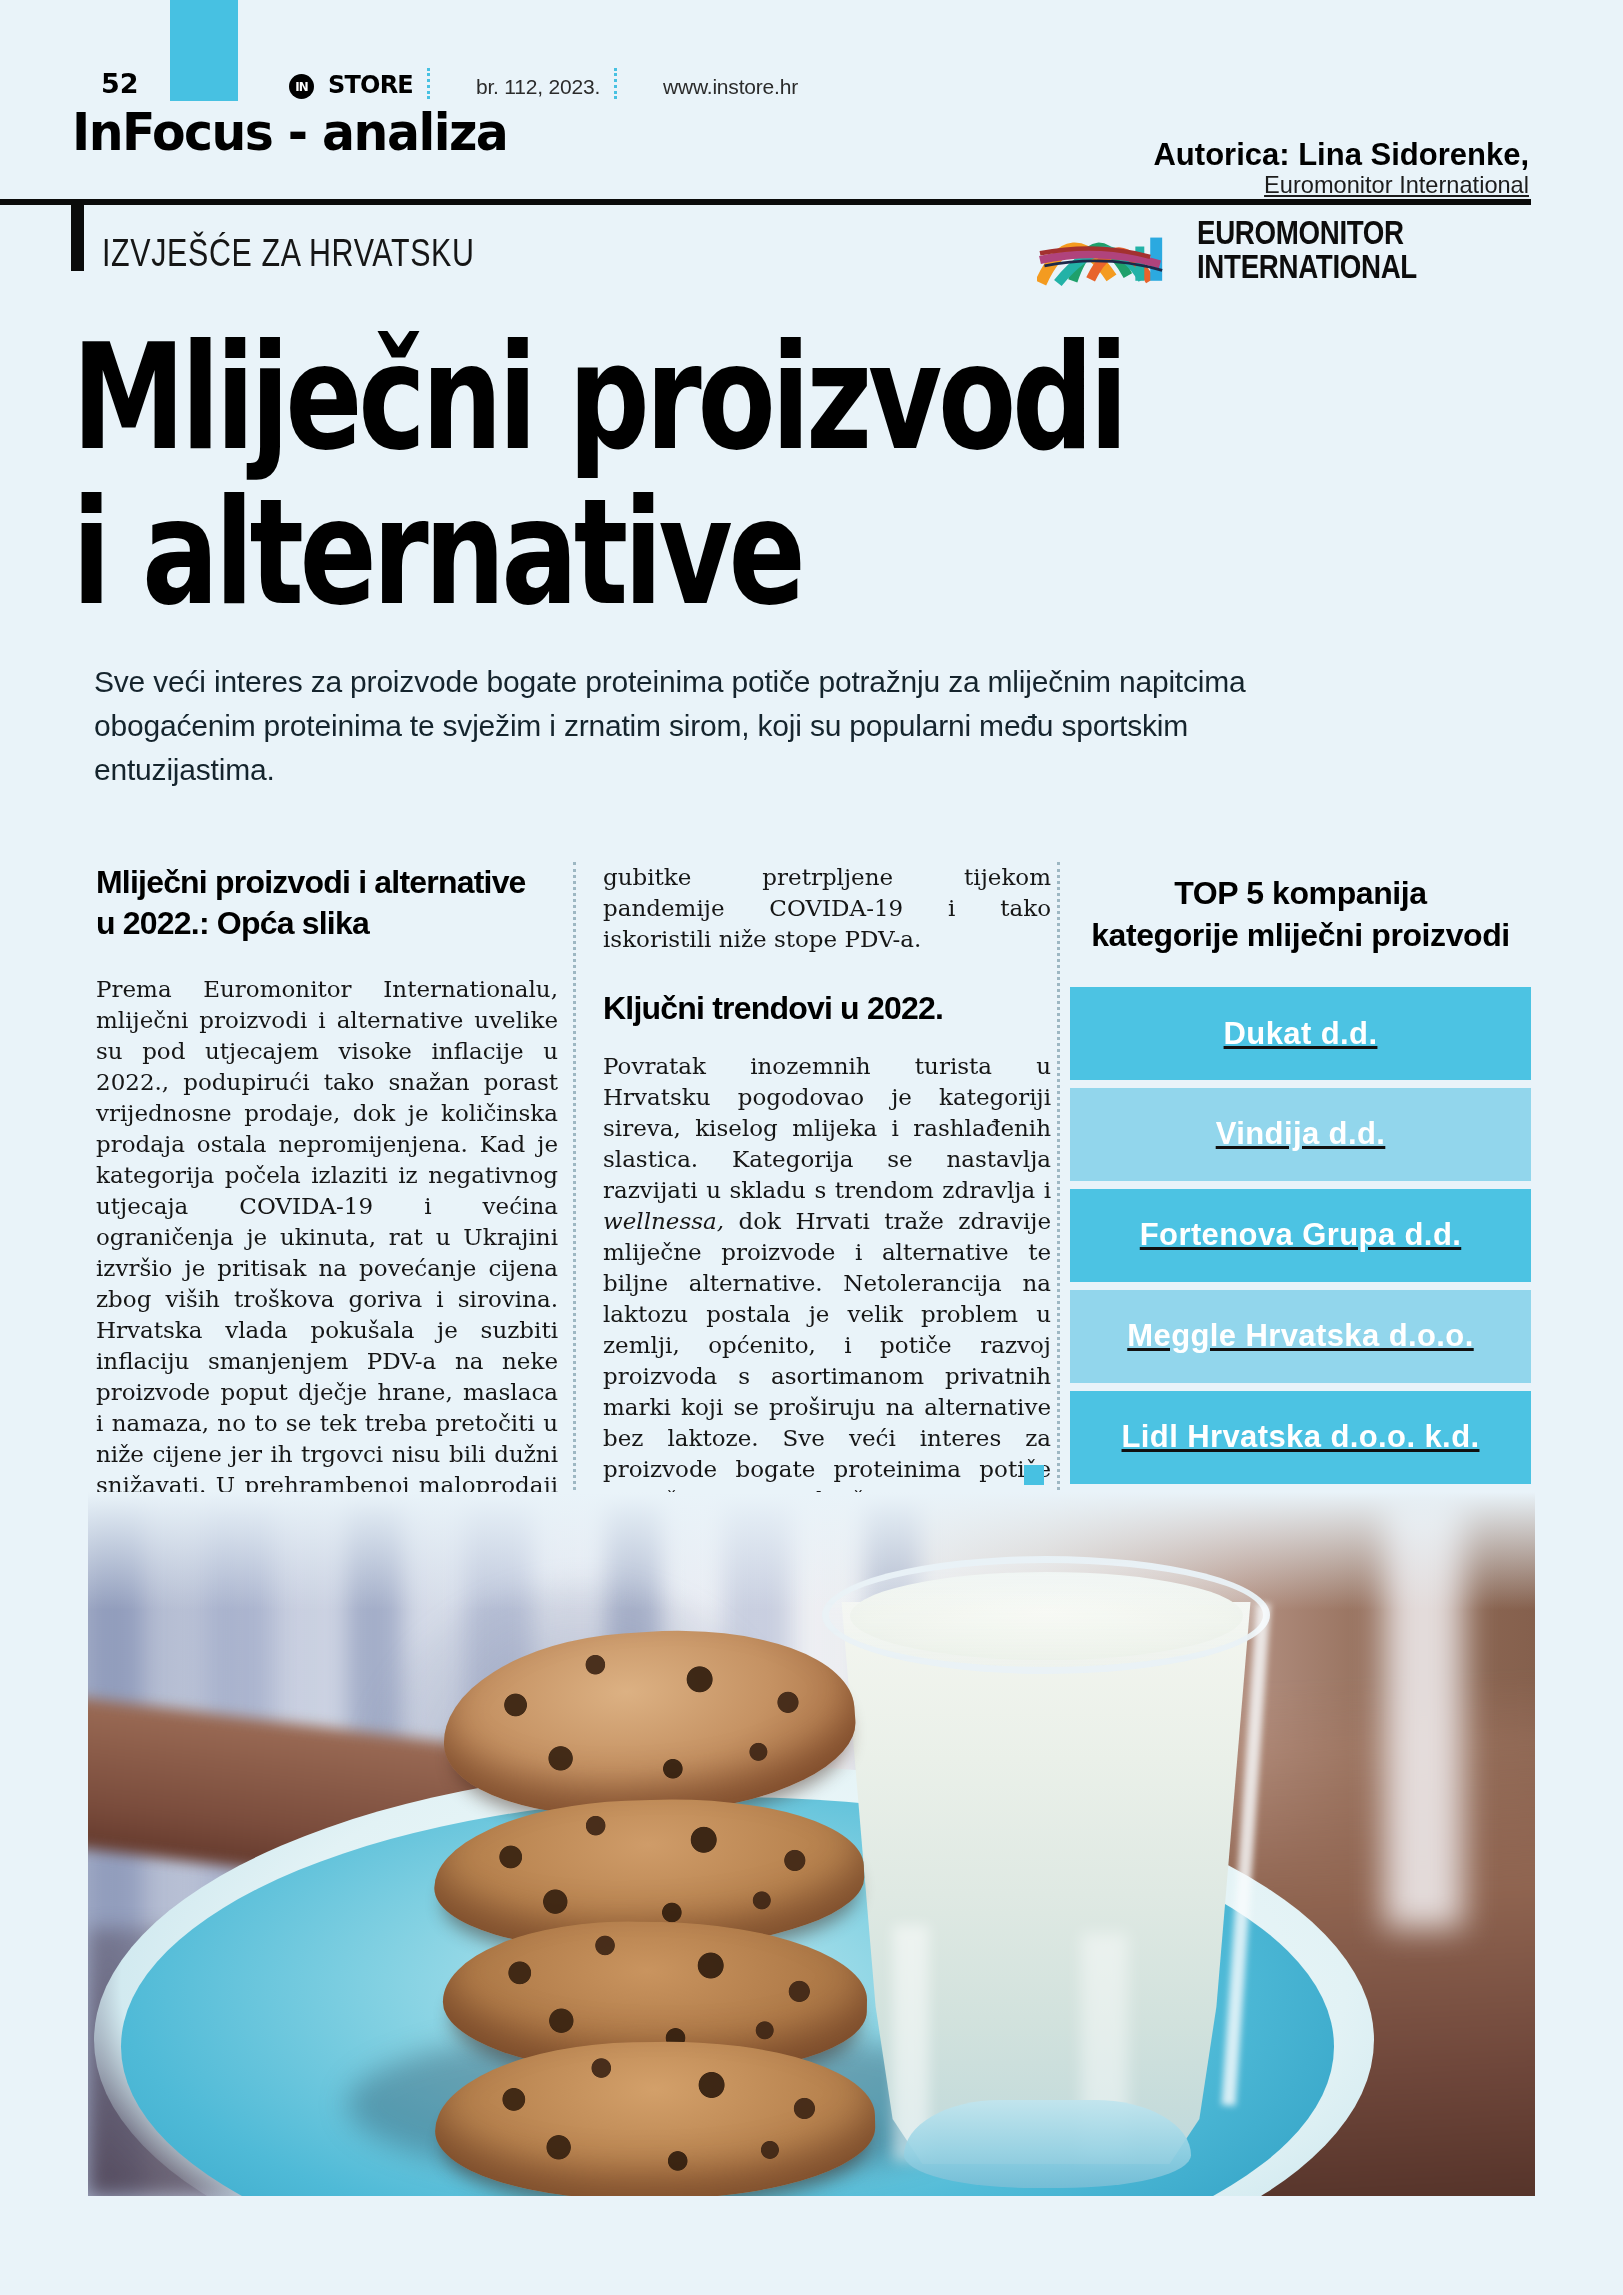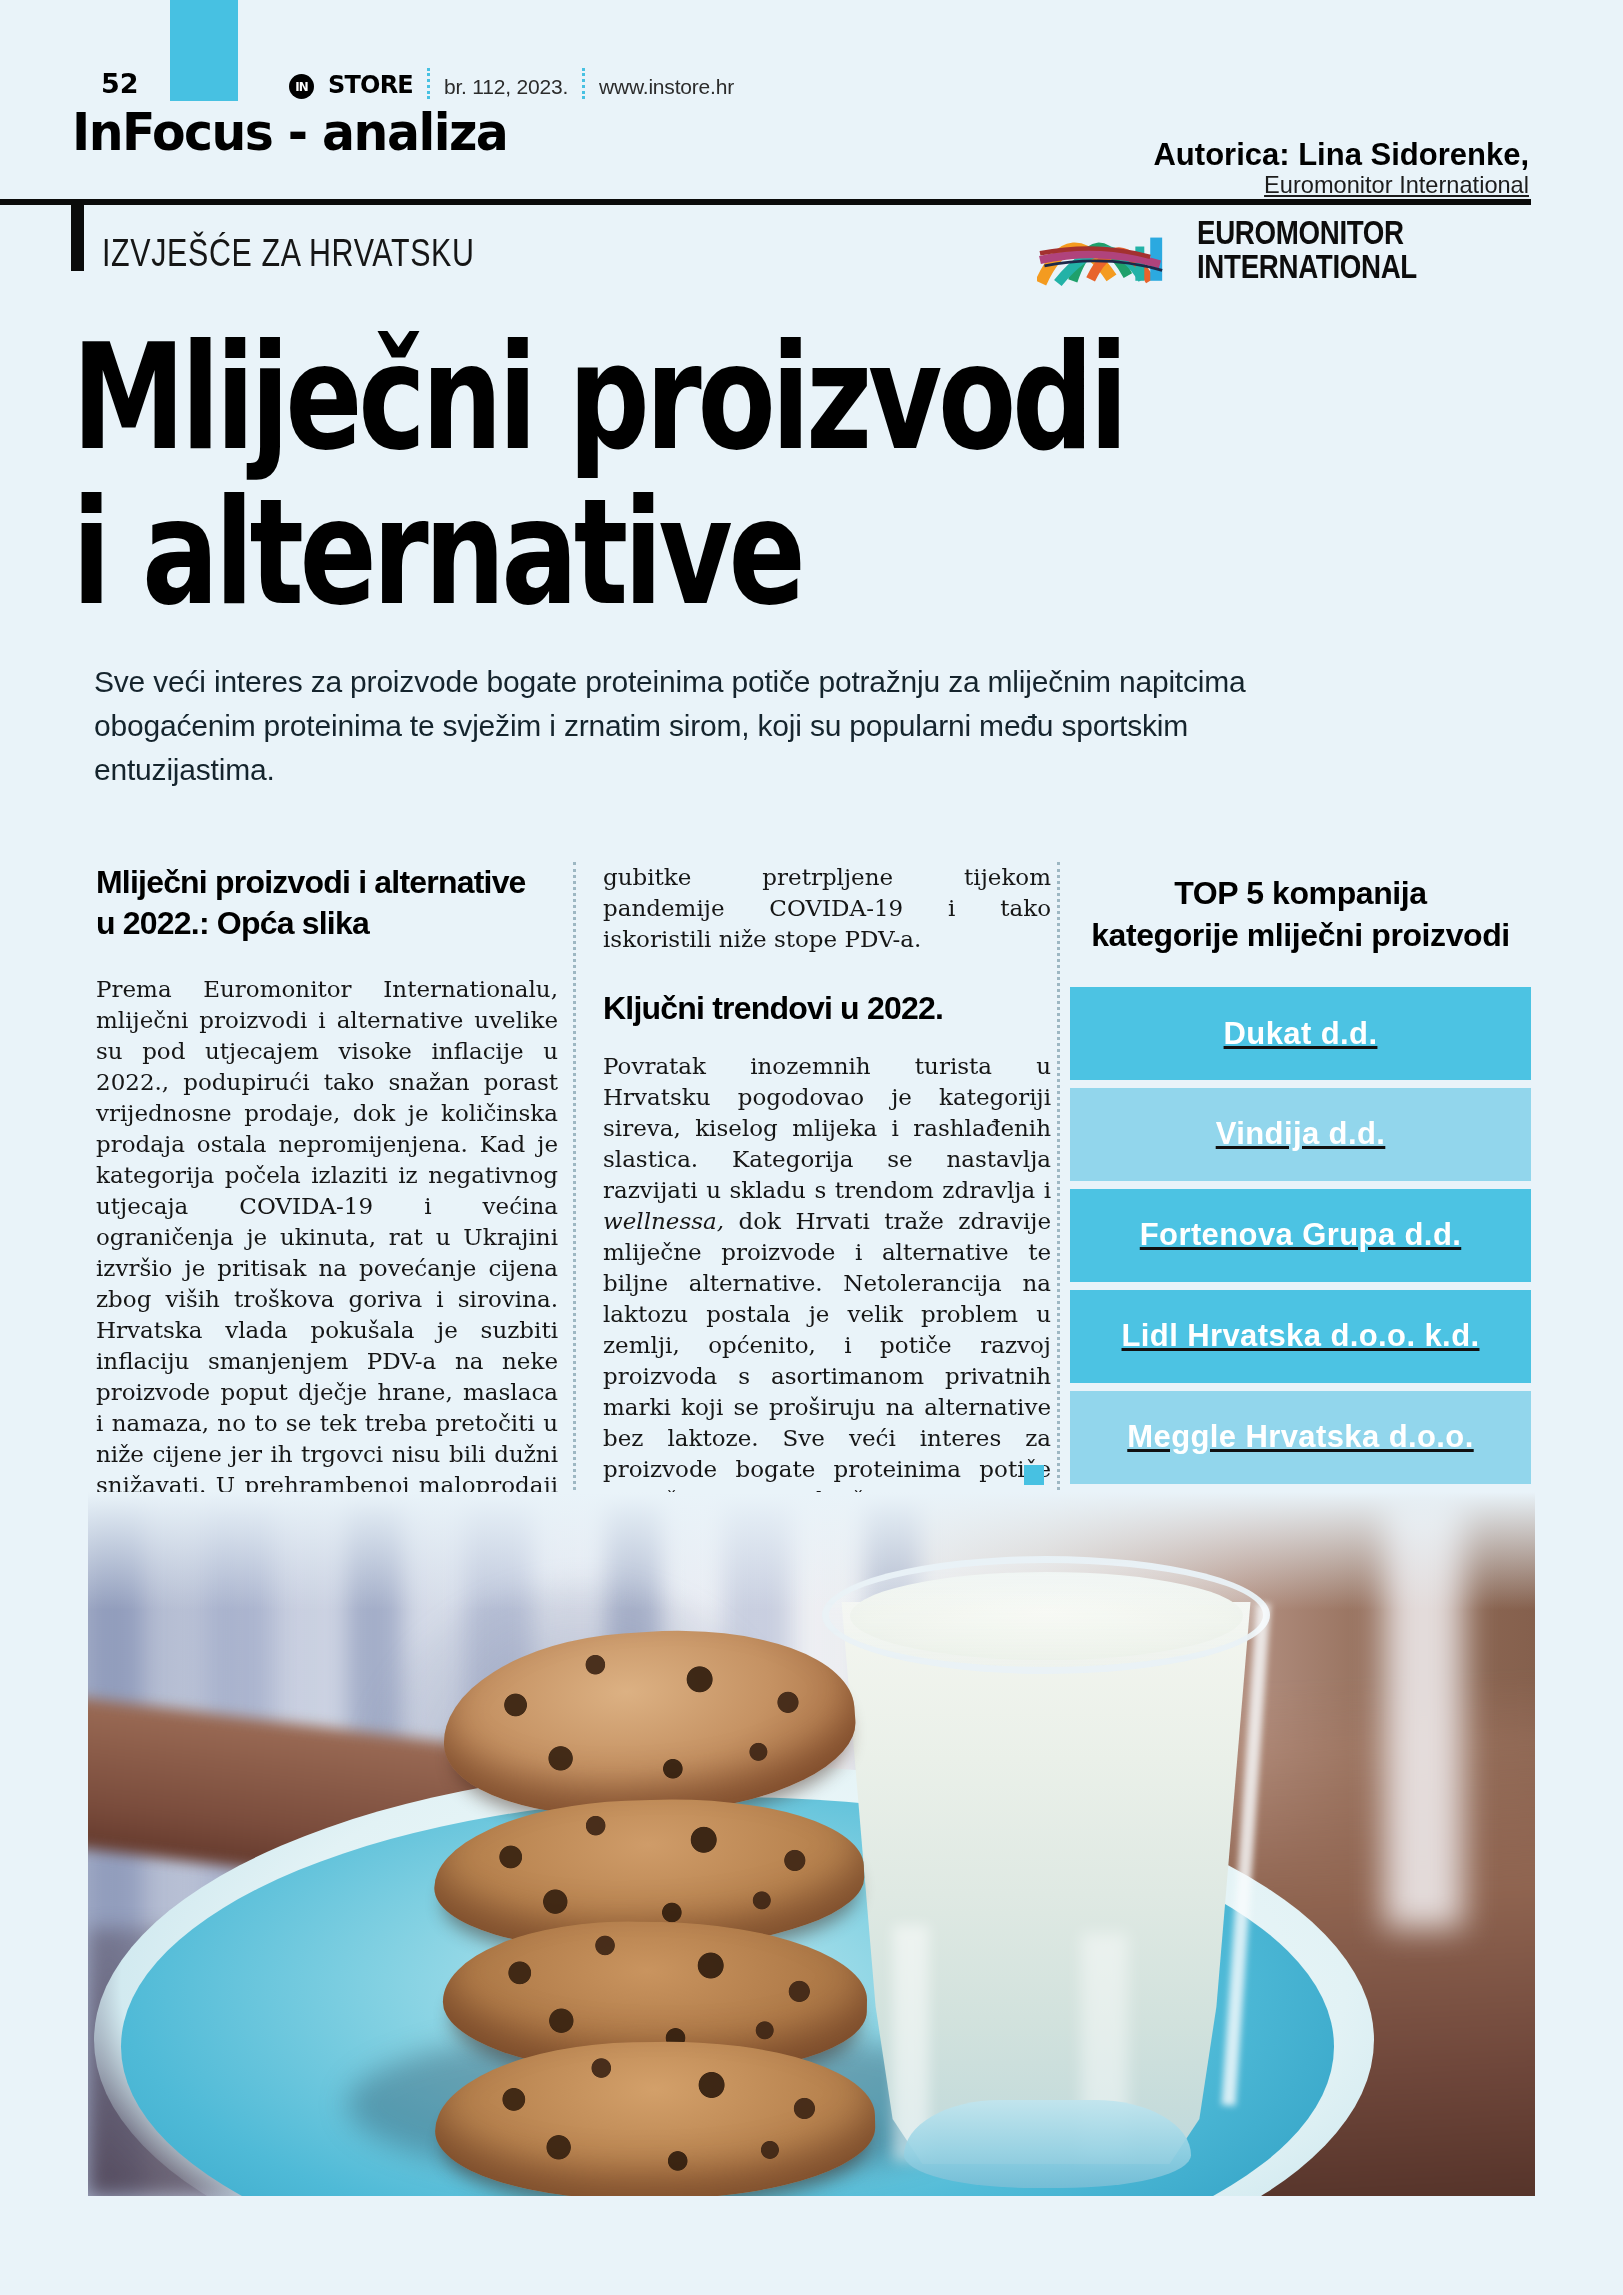--- a/index.html
+++ b/index.html
@@ -10,21 +10,21 @@
     font-family:"Liberation Sans",sans-serif; color:#111;
   }
   
   .pagenum{position:absolute;left:101px;top:68px;font:800 27px "DejaVu Sans",sans-serif;color:#000;}
   .cyanblock{position:absolute;left:170px;top:0;width:68px;height:101px;background:#47c1e2;}
   .masthead{position:absolute;left:289px;top:68px;display:flex;align-items:flex-end;gap:14px;}
   .in-badge{width:25px;height:25px;border-radius:50%;background:#000;color:#fff;
     display:flex;align-items:center;justify-content:center;font:800 11.8px "DejaVu Sans",sans-serif;letter-spacing:-0.8px;}
   .mh-name{font:900 24px "DejaVu Sans",sans-serif;letter-spacing:-0.8px;color:#000;}
   .mh-dotsep{width:0;height:31px;border-left:3.1px dotted #47c1e2;}
-  .mh-issue,.mh-site{font:21px "Liberation Sans",sans-serif;color:#2b2b2b;letter-spacing:-0.2px;}
+  .mh-issue,.mh-site{font:21px "Liberation Sans",sans-serif;color:#2b2b2b;letter-spacing:-0.2px;margin-left:32px;}
   .section-title{position:absolute;left:72px;top:102px;font:900 52px "DejaVu Sans",sans-serif;
     letter-spacing:-1.6px;transform:scaleX(0.94);transform-origin:0 0;color:#000;white-space:nowrap;}
   .author{position:absolute;right:94px;top:140px;text-align:right;line-height:30px;}
   .author .a1{font-weight:800;font-size:31px;color:#000;}
   .author .a2{font-size:23.6px;color:#1c1c1c;text-decoration:underline;}
   .rule{position:absolute;left:0;top:199px;width:1531px;height:5.5px;background:#0b0b0b;}
   .kicker-bar{position:absolute;left:71px;top:203px;width:13.4px;height:68px;background:#0b0b0b;}
   .kicker{position:absolute;left:102px;top:232px;font:300 38px "Liberation Sans",sans-serif;
     transform:scaleX(0.8);transform-origin:0 0;letter-spacing:0.8px;color:#161616;white-space:nowrap;}
   
@@ -187,22 +187,22 @@
   <div class="vdiv vdiv2"></div>
 
   <div class="col3head">
     <div>TOP 5 kompanija</div>
     <div>kategorije mliječni proizvodi</div>
   </div>
   <div class="boxes">
     <div class="cobox dark">Dukat d.d.</div>
     <div class="cobox light">Vindija d.d.</div>
     <div class="cobox dark">Fortenova Grupa d.d.</div>
+    <div class="cobox light">Meggle Hrvatska d.o.o.</div>
     <div class="cobox dark">Lidl Hrvatska d.o.o. k.d.</div>
-    <div class="cobox light">Meggle Hrvatska d.o.o.</div>
   </div>
 
   <div class="photo" title="Stack of chocolate chip cookies and a glass of milk on a turquoise plate on a wooden table">
     <div class="ph-bg"></div>
     <div class="ph-streaks"></div>
     <div class="ph-blob"></div>
     <div class="ph-wood-right"></div>
     <div class="ph-wood-sheen"></div>
     <div class="ph-wood-left"></div>
     <div class="ph-corner"></div>

